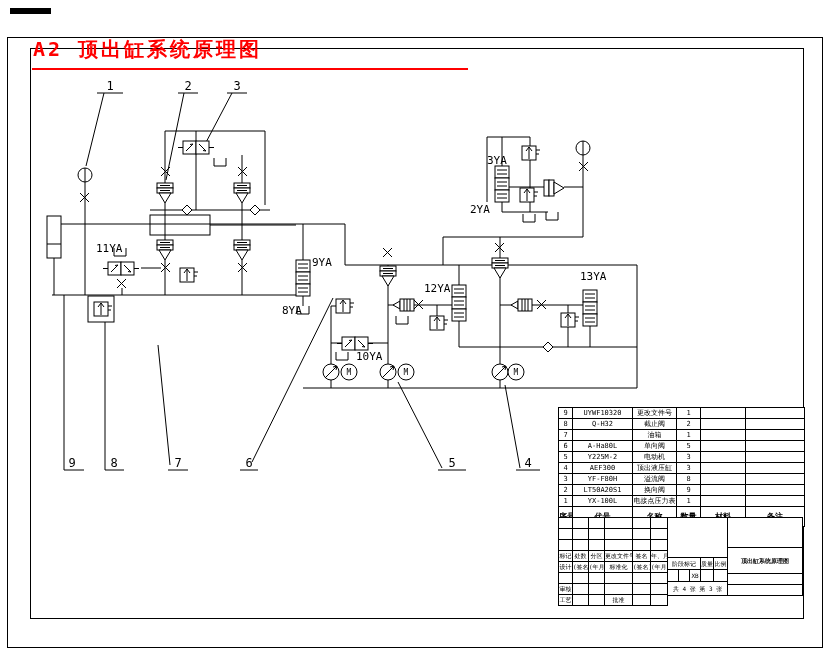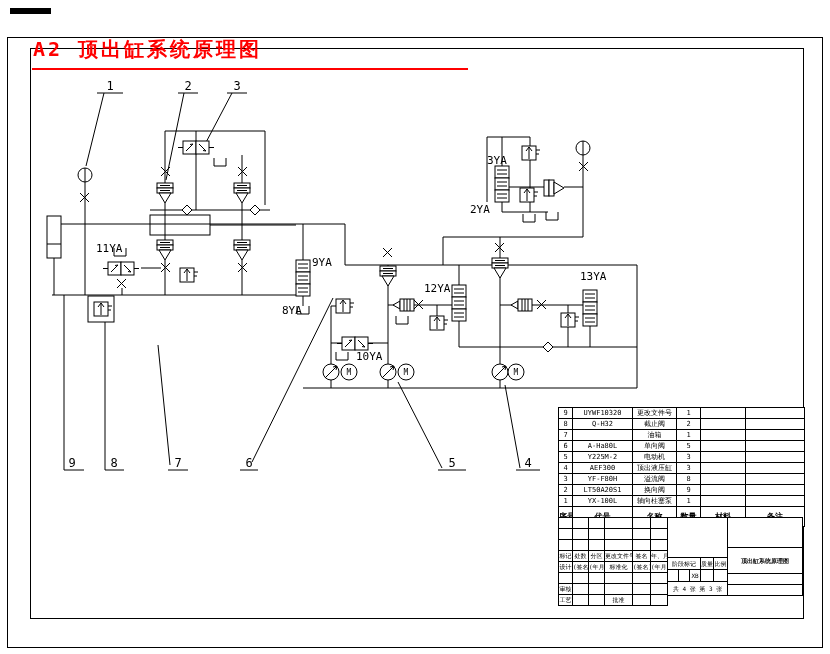--- a/index.html
+++ b/index.html
@@ -339,21 +339,21 @@
       <td>2</td>
       <td>LT50A20S1</td>
       <td>换向阀</td>
       <td>9</td>
       <td></td>
       <td></td>
     </tr>
     <tr>
       <td>1</td>
       <td>YX-100L</td>
-      <td>轴向柱塞泵</td>
+      <td>电接点压力表</td>
       <td>1</td>
       <td></td>
       <td></td>
     </tr>
     <tr class="hdr">
       <td>序号</td>
       <td>代号</td>
       <td>名称</td>
       <td>数量</td>
       <td>材料</td>

